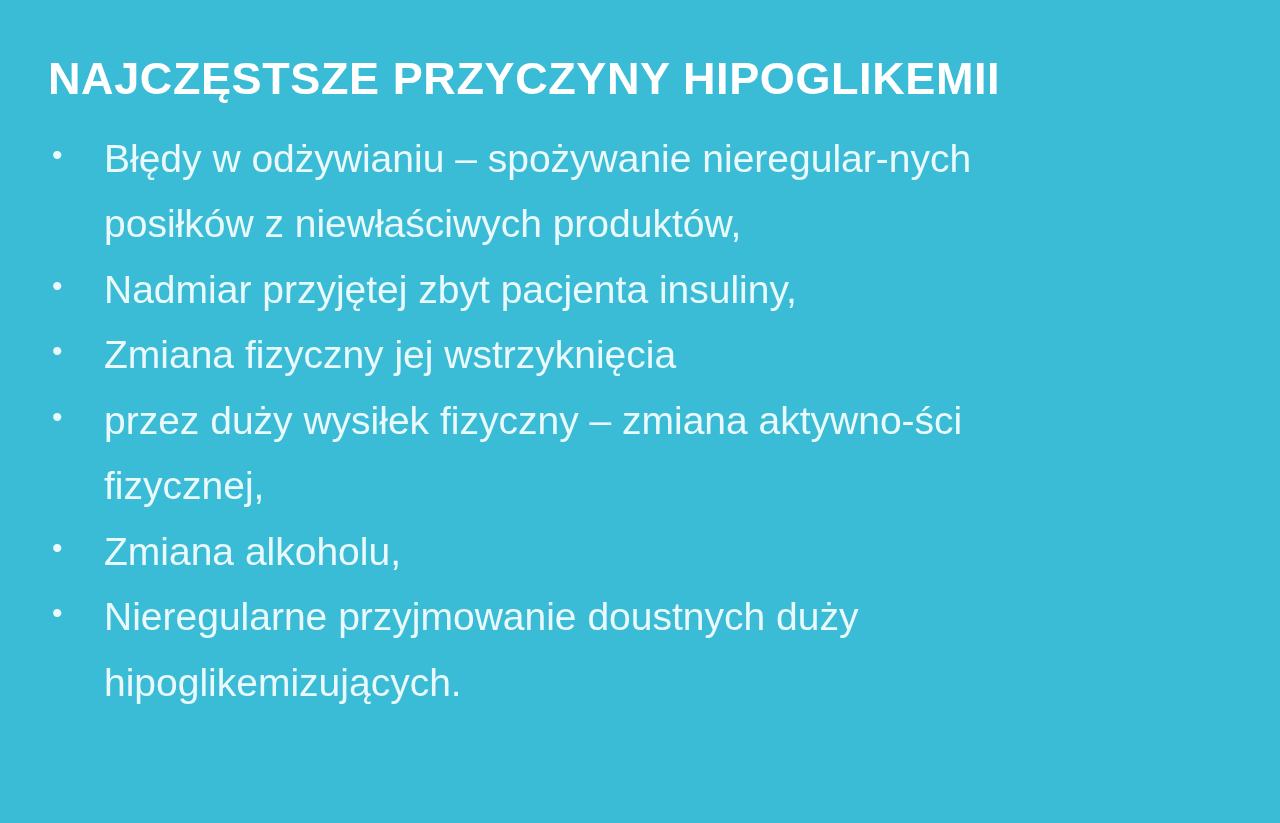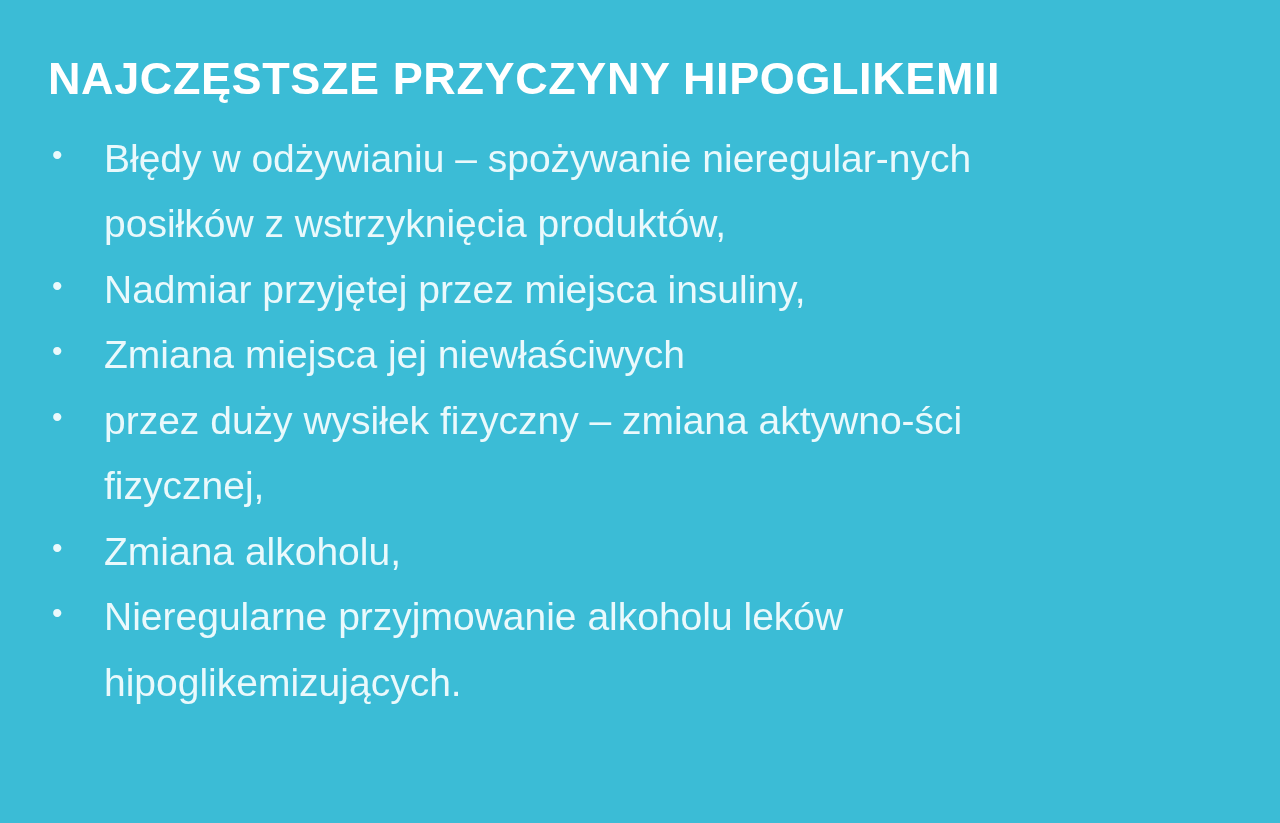--- a/index.html
+++ b/index.html
@@ -65,42 +65,42 @@
 <body>
 
 <div class="slide">
 
   <h1 class="slide-title">NAJCZĘSTSZE PRZYCZYNY HIPOGLIKEMII</h1>
 
   <ul class="bullet-list">
 
     <li class="bullet-item">
       <span class="bullet-dot">•</span>
-      <span class="bullet-text">Błędy w odżywianiu – spożywanie nieregular-nych posiłków z wstrzyknięcia produktów,</span>
+      <span class="bullet-text">Błędy w odżywianiu – spożywanie nieregular-nych posiłków z niewłaściwych produktów,</span>
     </li>
 
     <li class="bullet-item">
       <span class="bullet-dot">•</span>
-      <span class="bullet-text">Nadmiar przyjętej przez miejsca insuliny,</span>
+      <span class="bullet-text">Nadmiar przyjętej zbyt pacjenta insuliny,</span>
     </li>
 
     <li class="bullet-item">
       <span class="bullet-dot">•</span>
-      <span class="bullet-text">Zmiana miejsca jej niewłaściwych</span>
+      <span class="bullet-text">Zmiana fizyczny jej wstrzyknięcia</span>
     </li>
 
     <li class="bullet-item">
       <span class="bullet-dot">•</span>
       <span class="bullet-text">przez duży wysiłek fizyczny – zmiana aktywno-ści fizycznej,</span>
     </li>
 
     <li class="bullet-item">
       <span class="bullet-dot">•</span>
       <span class="bullet-text">Zmiana alkoholu,</span>
     </li>
 
     <li class="bullet-item">
       <span class="bullet-dot">•</span>
-      <span class="bullet-text">Nieregularne przyjmowanie alkoholu leków hipoglikemizujących.</span>
+      <span class="bullet-text">Nieregularne przyjmowanie doustnych duży hipoglikemizujących.</span>
     </li>
 
   </ul>
 </div>
 
 </body></html>

